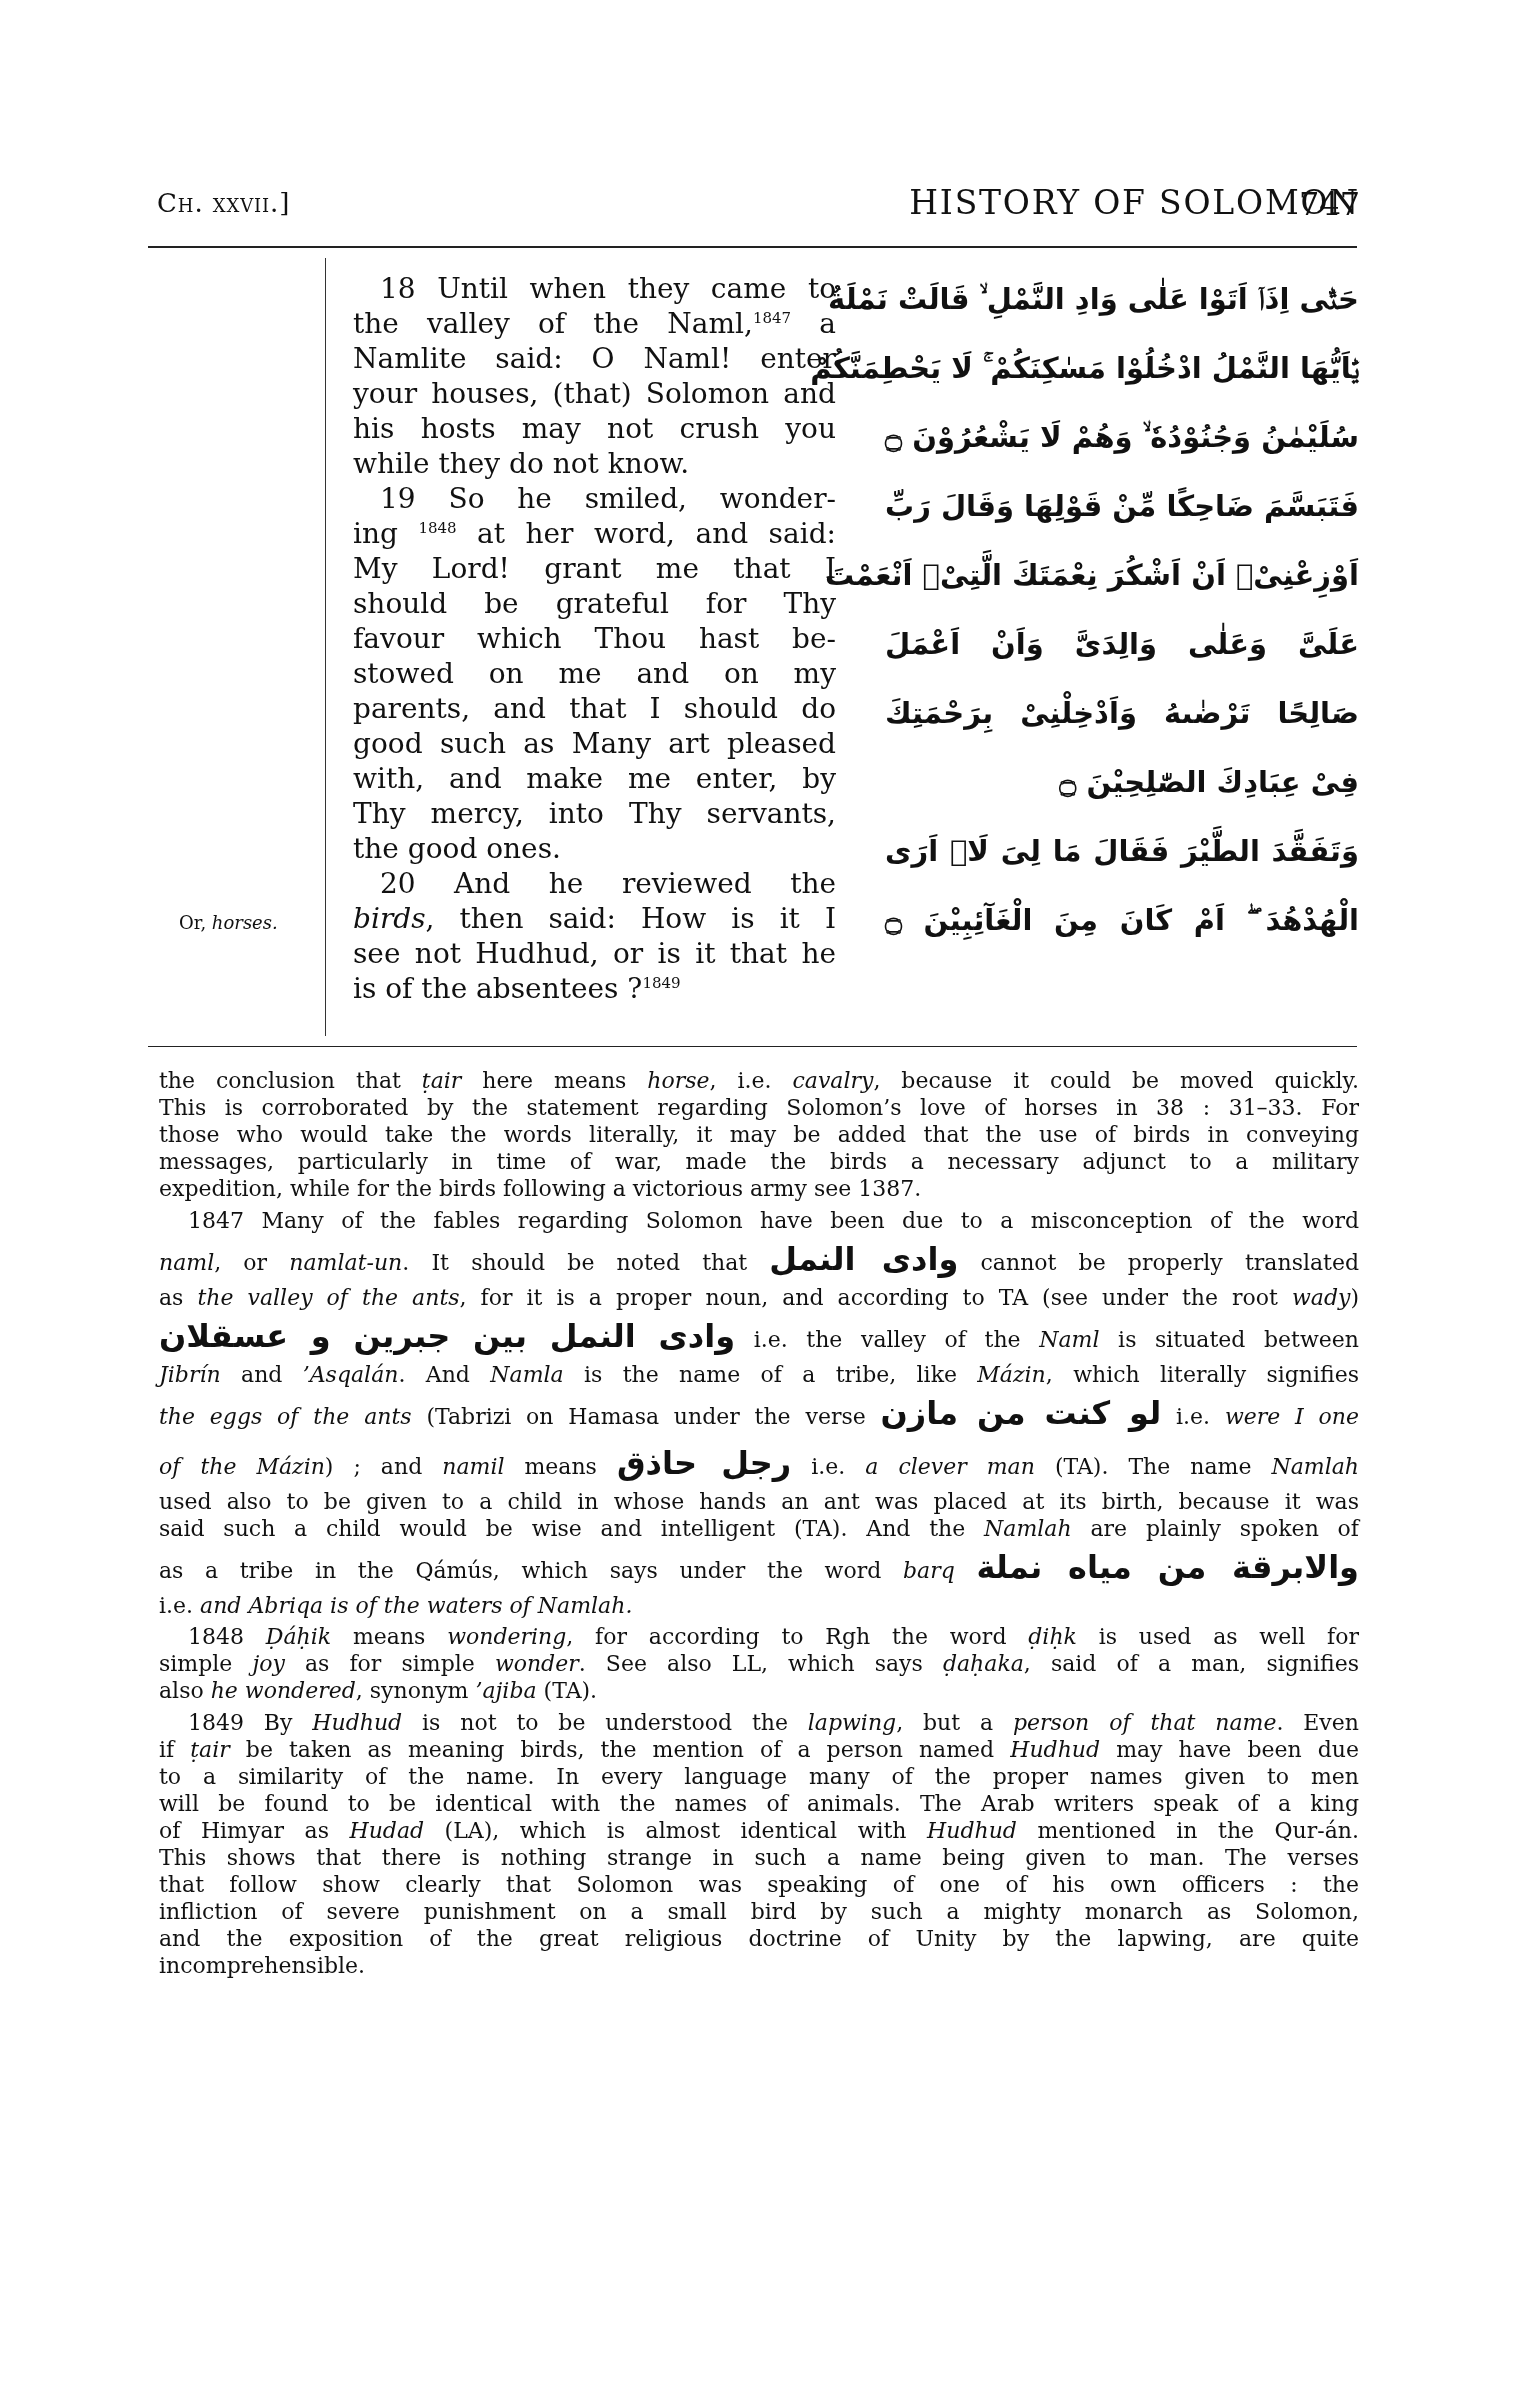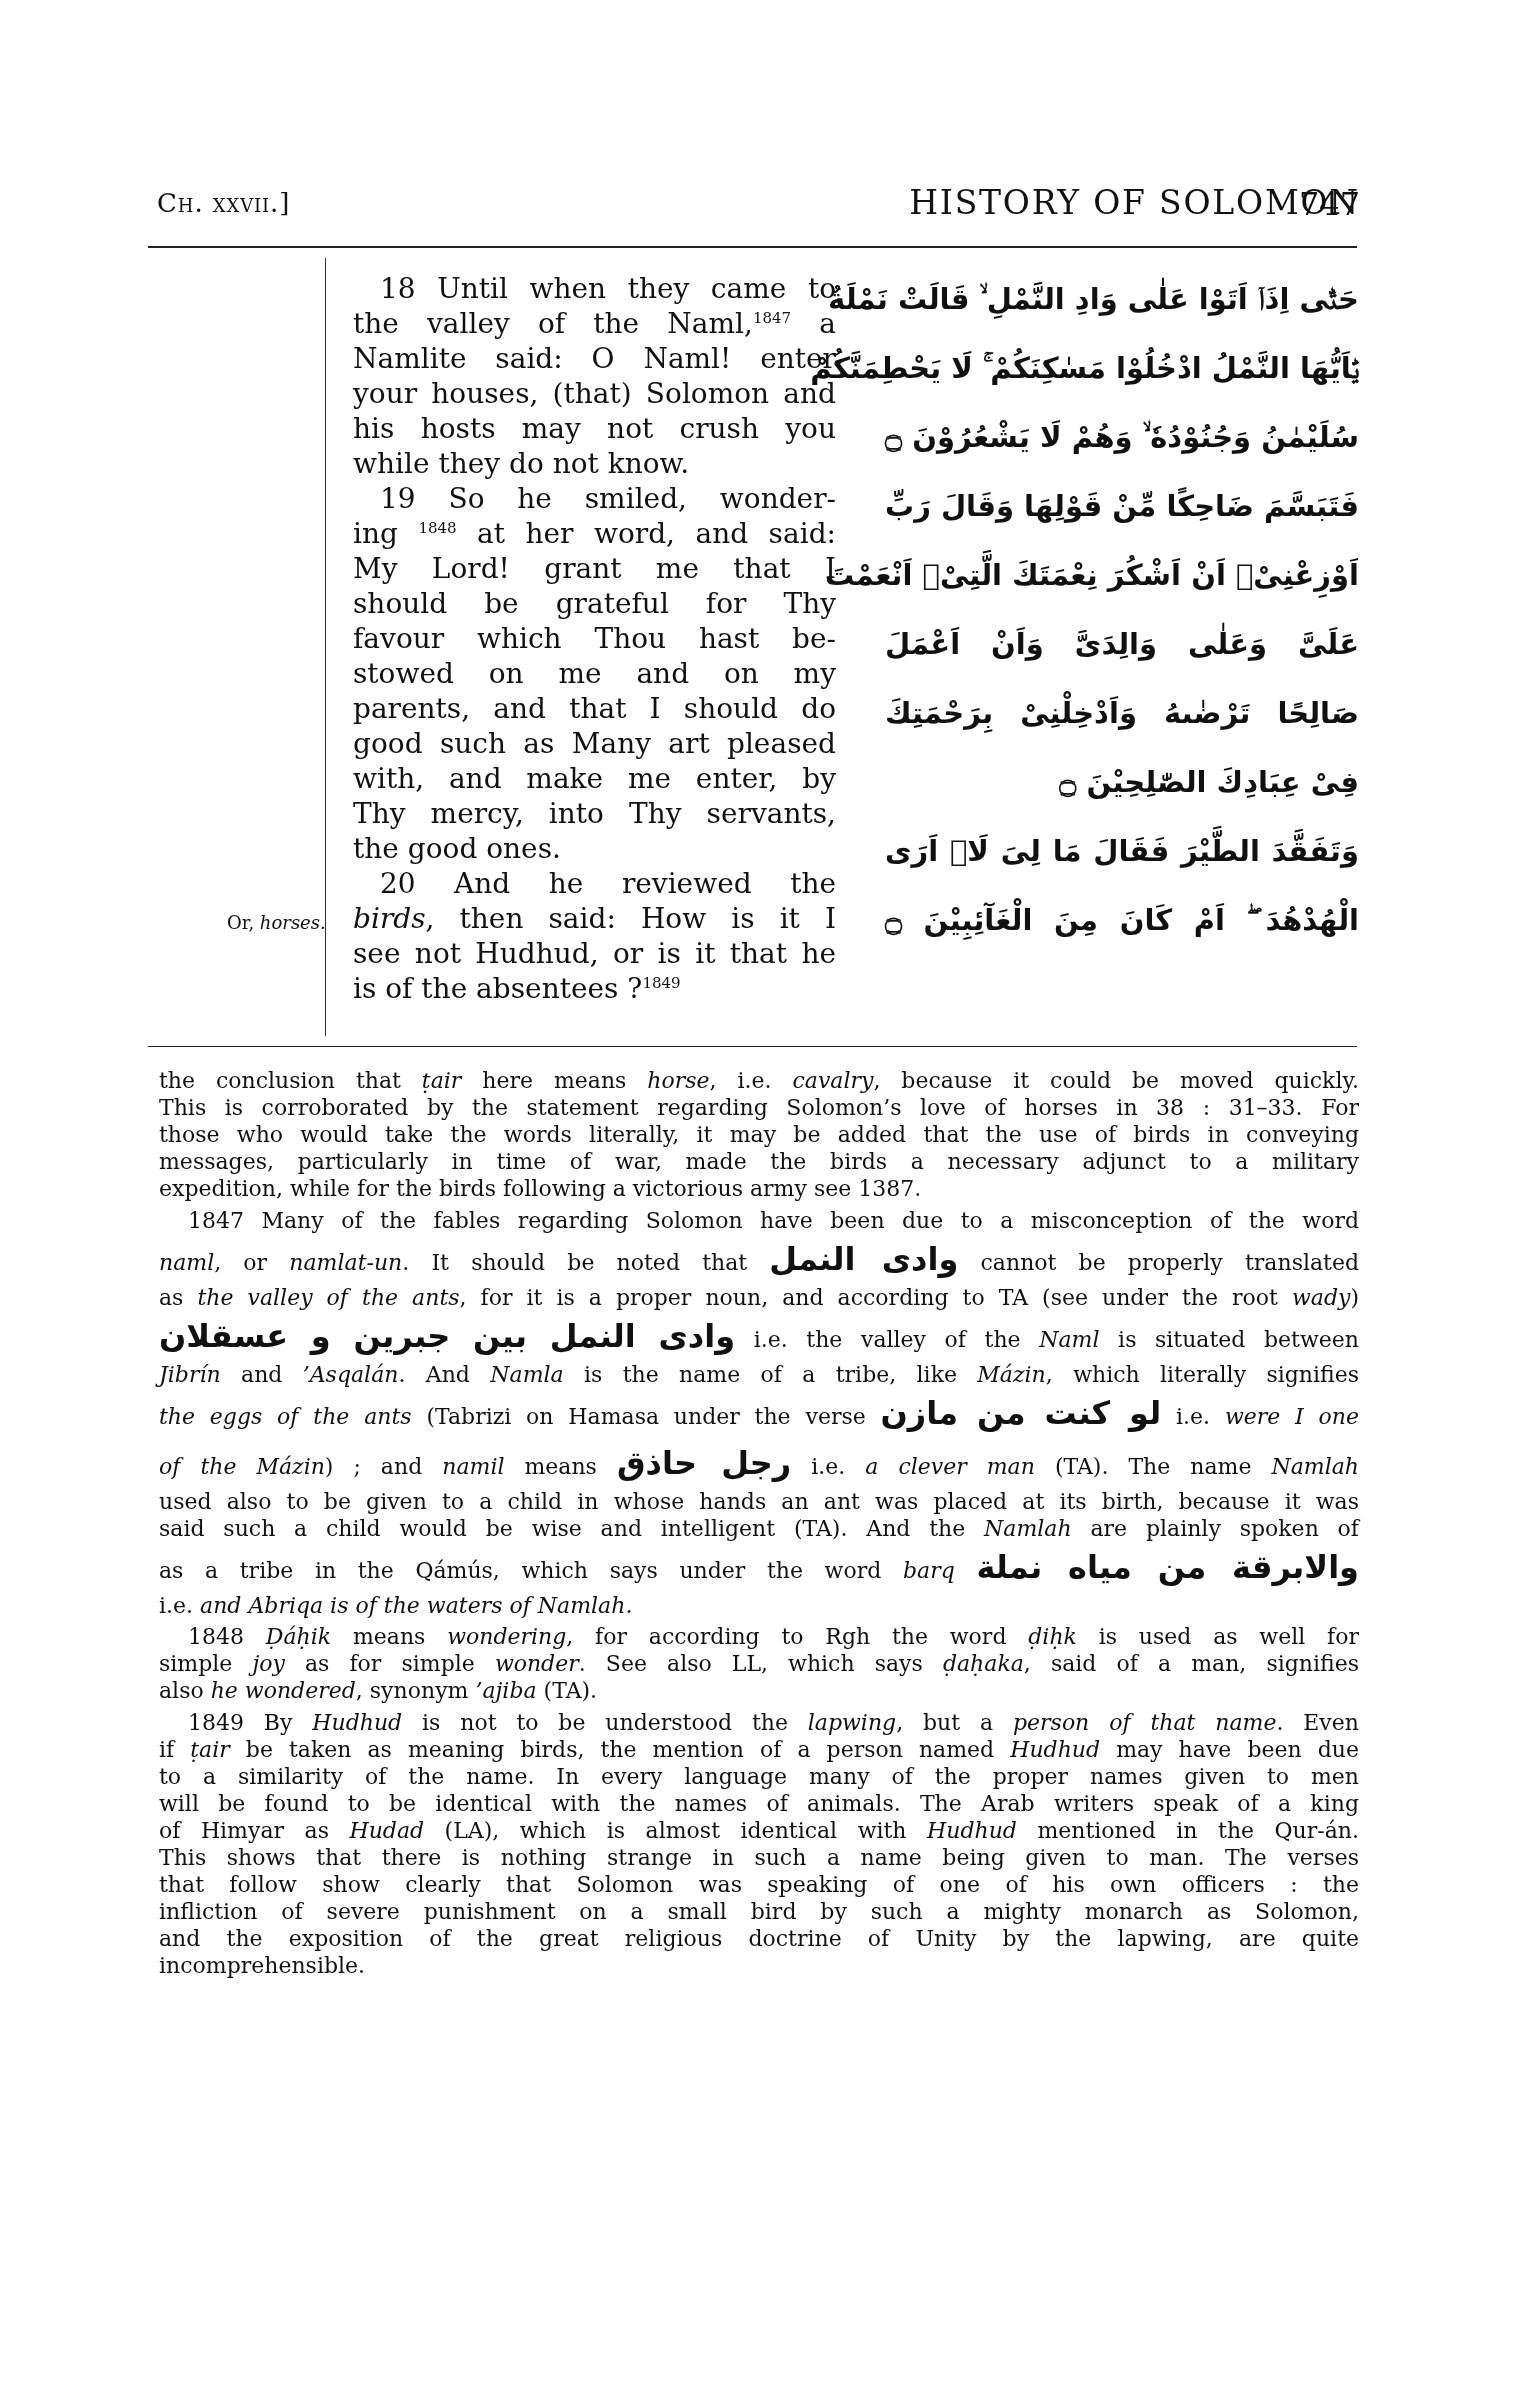--- a/index.html
+++ b/index.html
@@ -5,21 +5,21 @@
   html, body { margin:0; padding:0; background:#ffffff; }
   body { width:1538px; height:2401px; position:relative; overflow:hidden;
          font-family:"DejaVu Serif","Liberation Serif",serif; color:#111; }
   .abs { position:absolute; }
   .running-head { top:183px; left:157px; width:1203px; height:45px; }
   .rh-chapter { position:absolute; left:0; top:5.4px; font-size:26px; letter-spacing:0.9px; font-variant:small-caps; }
   .rh-title { position:absolute; left:0; right:0; text-align:right; top:0; font-size:33px; letter-spacing:1.8px; }
   .rh-page { position:absolute; right:0; top:1.8px; font-size:32px; }
   .rule { position:absolute; background:#222; height:1.8px; }
   .vrule { position:absolute; width:1.3px; background:#333; }
-  .margin-note { position:absolute; left:179px; top:912px; font-size:18px;margin-left:48px; }
+  .margin-note { position:absolute; left:179px; top:912px; font-size:18px; }
   .margin-note i { font-style:italic; }
   .verse-col { position:absolute; left:353px; top:271px; width:483px; font-size:28px; line-height:35px; }
   .verse-col .vline { display:block; white-space:nowrap; text-align:justify; text-align-last:justify; height:35px; }
   .verse-col .vline.last { text-align-last:left; }
   .verse-col .vline.indent { padding-left:27px; }
   sup { font-size:15px; line-height:0; vertical-align:super; }
   .arabic-col { position:absolute; left:885px; top:265px; width:474px; direction:rtl; font-family:"DejaVu Sans",sans-serif;
                 font-size:29px; line-height:69px; font-weight:bold; }
   .arabic-col .aline { display:block; white-space:nowrap; text-align:justify; text-align-last:justify; height:69px; }
   .arabic-col .aline.short { text-align-last:right; }

